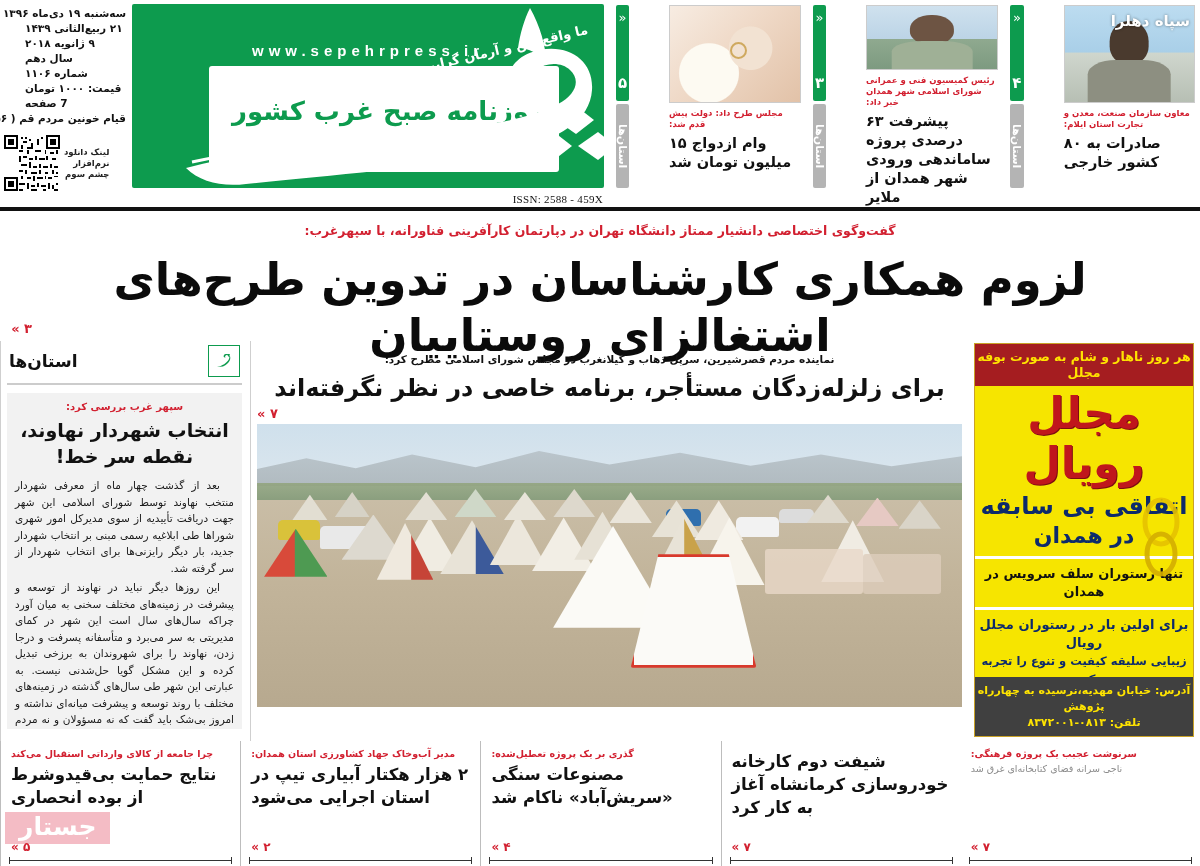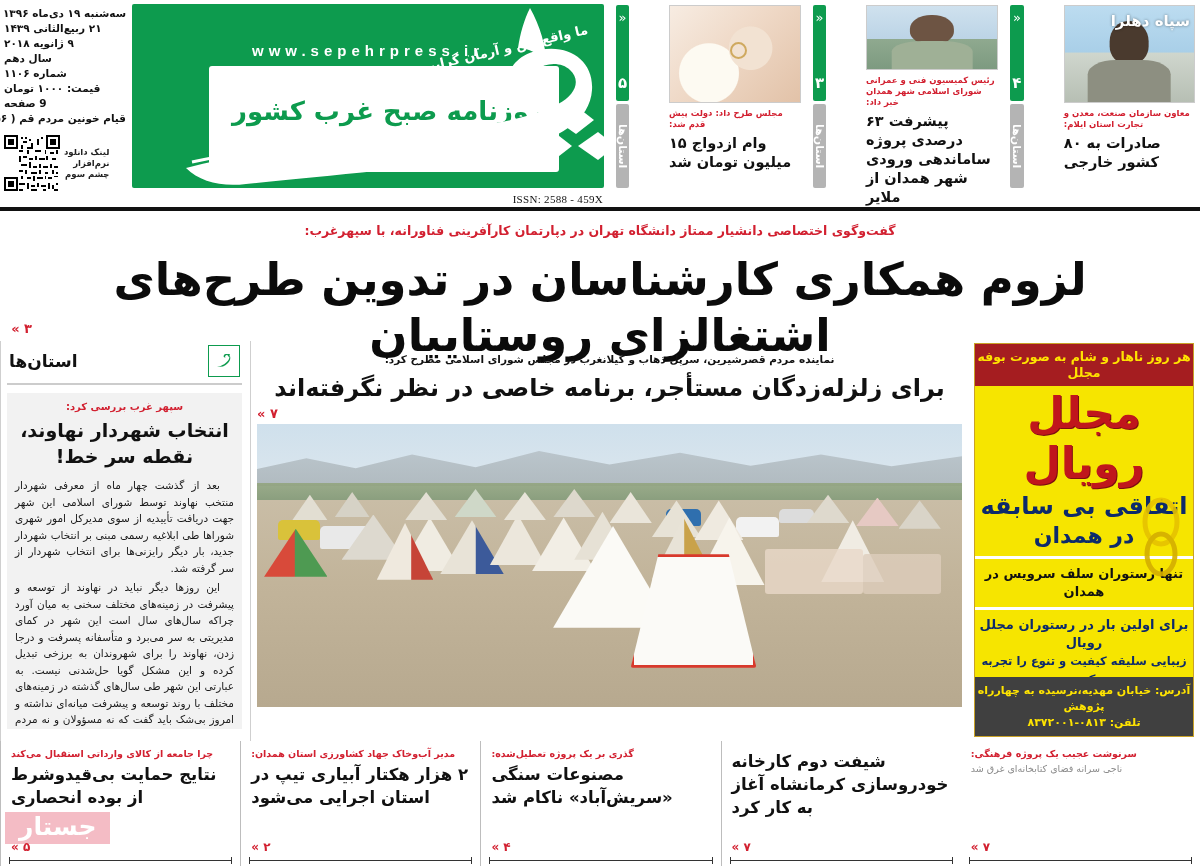--- a/index.html
+++ b/index.html
@@ -38,21 +38,21 @@
     position:absolute;right:60px;top:92px;font-size:26px;font-weight:bold;color:#0d9b4e;white-space:nowrap;
   }
   
   .logo-wrap{position:absolute;left:0;top:0;width:472px;height:184px;pointer-events:none;}
   .logo-svg{position:absolute;left:-6px;top:-4px;}
 
   .mast-meta{
     position:absolute;right:482px;top:6px;width:122px;text-align:left;
     font-size:10.5px;line-height:15px;color:#111;font-weight:bold;
   }
-  .mast-meta div{white-space:nowrap;}
+  .mast-meta div{white-space:nowrap;margin-left:21px;}
   .qr-row{position:absolute;right:482px;top:135px;width:122px;display:flex;flex-direction:row-reverse;align-items:center;gap:4px;}
   .qr{width:56px;height:56px;background:#fff;}
   .qr-text{font-size:8.5px;line-height:11px;color:#222;text-align:right;font-weight:bold;}
   .issn{
     position:absolute;right:5px;bottom:2px;font-size:11px;color:#111;
     direction:ltr;font-family:"Liberation Serif",serif;letter-spacing:.3px;
   }
 
   
   .teasers{width:592px;height:207px;display:flex;flex-direction:row-reverse;}
@@ -196,21 +196,21 @@
         </div>
       </div>
 
       <div class="mast-meta">
         <div>سه‌شنبه ۱۹ دی‌ماه ۱۳۹۶</div>
         <div>۲۱ ربیع‌الثانی ۱۴۳۹</div>
         <div>۹ ژانویه ۲۰۱۸</div>
         <div>سال دهم</div>
         <div>شماره ۱۱۰۶</div>
         <div>قیمت: ۱۰۰۰ تومان</div>
-        <div>9 صفحه</div>
+        <div>7 صفحه</div>
         <div>قیام خونین مردم قم ( ۱۳۵۶ )</div>
       </div>
 
       <div class="qr-row">
         <svg class="qr" viewBox="0 0 29 29" shape-rendering="crispEdges">
           <rect width="29" height="29" fill="#fff"></rect>
           <g fill="#000">
             <rect x="0" y="0" width="7" height="1"></rect>
               <rect x="0" y="6" width="7" height="1"></rect>
             <rect x="0" y="0" width="1" height="7"></rect>

